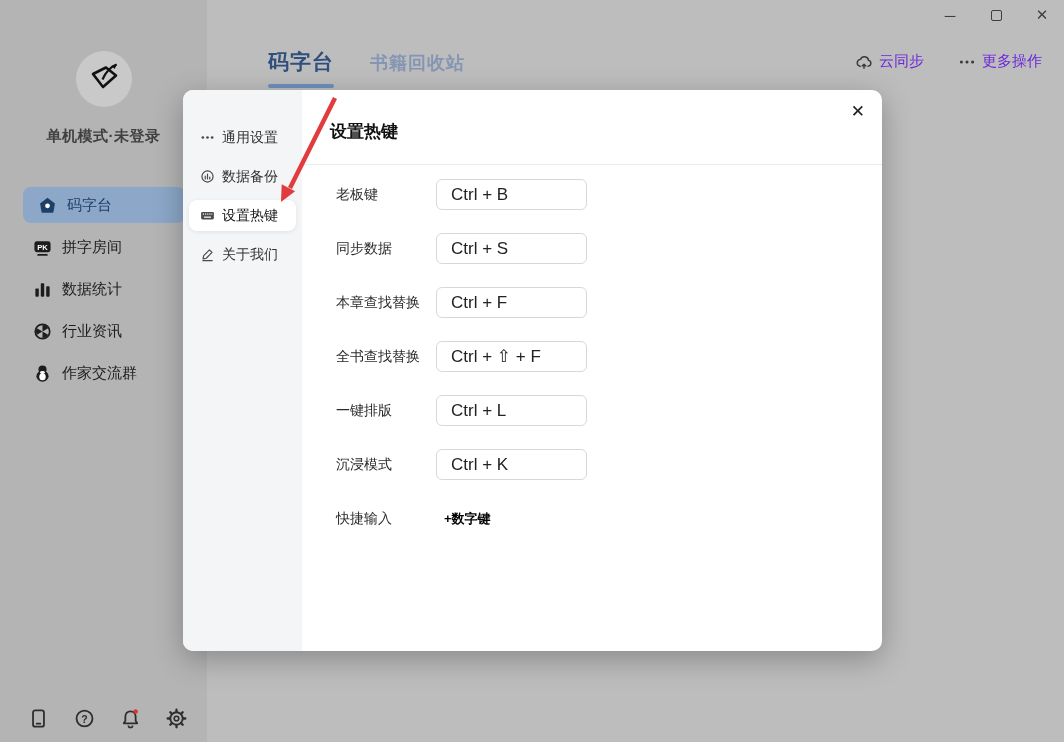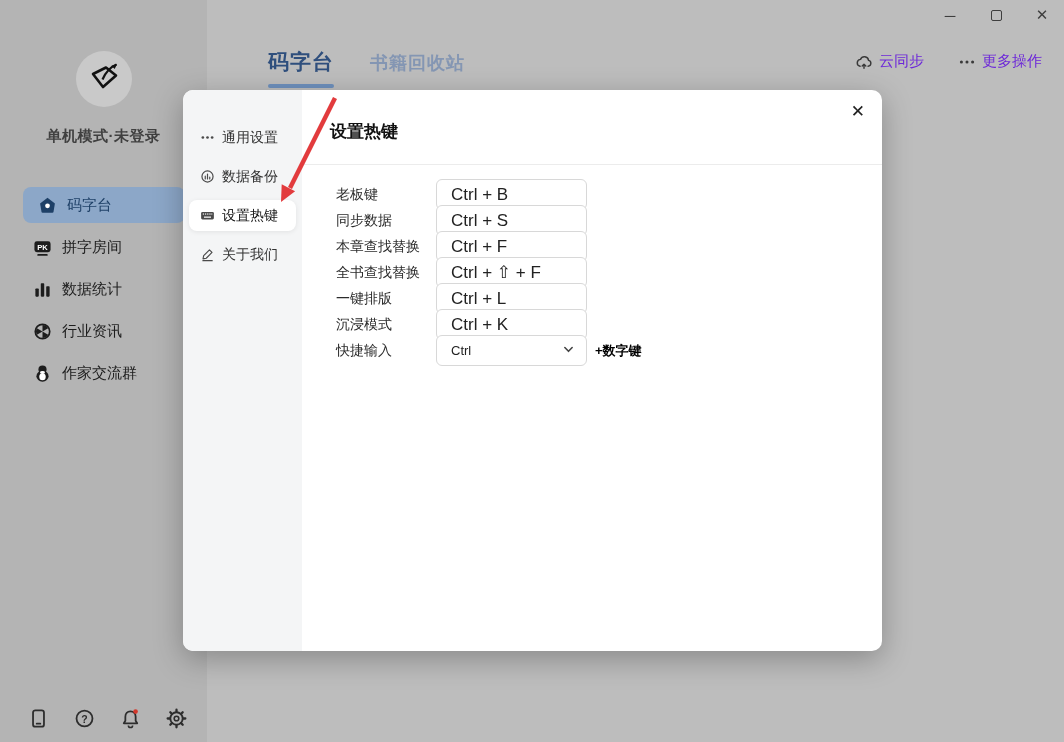--- a/index.html
+++ b/index.html
@@ -50,21 +50,21 @@
   .mnav-item { display:flex; align-items:center; gap:7px; height:31px; margin-bottom:8px;
     padding-left:11px; font-size:14px; color:#333; border-radius:8px; cursor:pointer; }
   .mnav-item .icn, .mnav-item .icn svg { width:15px; height:15px; color:#4a4a4a; display:flex; }
   .mnav-item.active { background:#fff; box-shadow:0 1px 5px rgba(0,0,0,.08); color:#151515; }
   .modal-close { position:absolute; top:9px; right:13px; background:none; border:none;
     font-size:17px; color:#222; cursor:pointer; line-height:1; padding:4px; }
   .modal-content { position:absolute; left:119px; right:0; top:0; bottom:0; }
   .modal-title { position:absolute; left:28px; top:30px; font-size:17px; font-weight:bold; color:#111; }
   .m-divider { position:absolute; left:0; right:0; top:74px; height:1px; background:#ececec; }
   .form { position:absolute; left:34px; top:97px; }
-  .frow { display:flex; align-items:center; height:15px; margin-bottom:11px; }
+  .frow { display:flex; align-items:center; height:15px; margin-bottom:39px; }
   .frow label { width:100px; font-size:14px; color:#2b2b2b; flex-shrink:0; }
   .hk { width:151px; height:31px; border:1px solid #d8d8d8; border-radius:6px; background:#fff;
     font-size:17px; color:#222; padding:0 14px; font-family:inherit; }
   .hk-select { width:151px; height:31px; border:1px solid #d8d8d8; border-radius:6px; background:#fff;
     display:flex; align-items:center; justify-content:space-between; padding:0 12px 0 14px;
     font-size:13px; color:#222; cursor:pointer; }
   .hk-select svg { width:11px; height:11px; color:#444; }
   .suffix { margin-left:8px; font-size:13px; color:#000000;font-weight:bold; }
 
   
@@ -272,26 +272,20 @@
           <div class="frow">
        <label>一键排版</label>
        <input class="hk" value="Ctrl + L" style="">
      </div>
           <div class="frow">
        <label>沉浸模式</label>
        <input class="hk" value="Ctrl + K" style="">
      </div>
           <div class="frow">
        <label>快捷输入</label>
-       <div class="hk-select">
-         <span>Ctrl</span>
-         <span><svg viewBox="0 0 12 12" fill="none" stroke="currentColor" stroke-width="1.7" stroke-linecap="round" stroke-linejoin="round">
-                  <path d="M2 3.8 L6 8 L10 3.8"></path>
-                </svg></span>
-       </div>
        <span class="suffix">+数字键</span>
      </div>
         </div>
     </div>
   </section>
 
   <svg class="arrow-svg" viewBox="0 0 110 120">
     <line x1="95" y1="6" x2="50" y2="96" stroke="var(--arrow)" stroke-width="4.5"></line>
     <polygon points="41,110 41.7,92.3 55.1,99.3" fill="var(--arrow)"></polygon>
   </svg>

